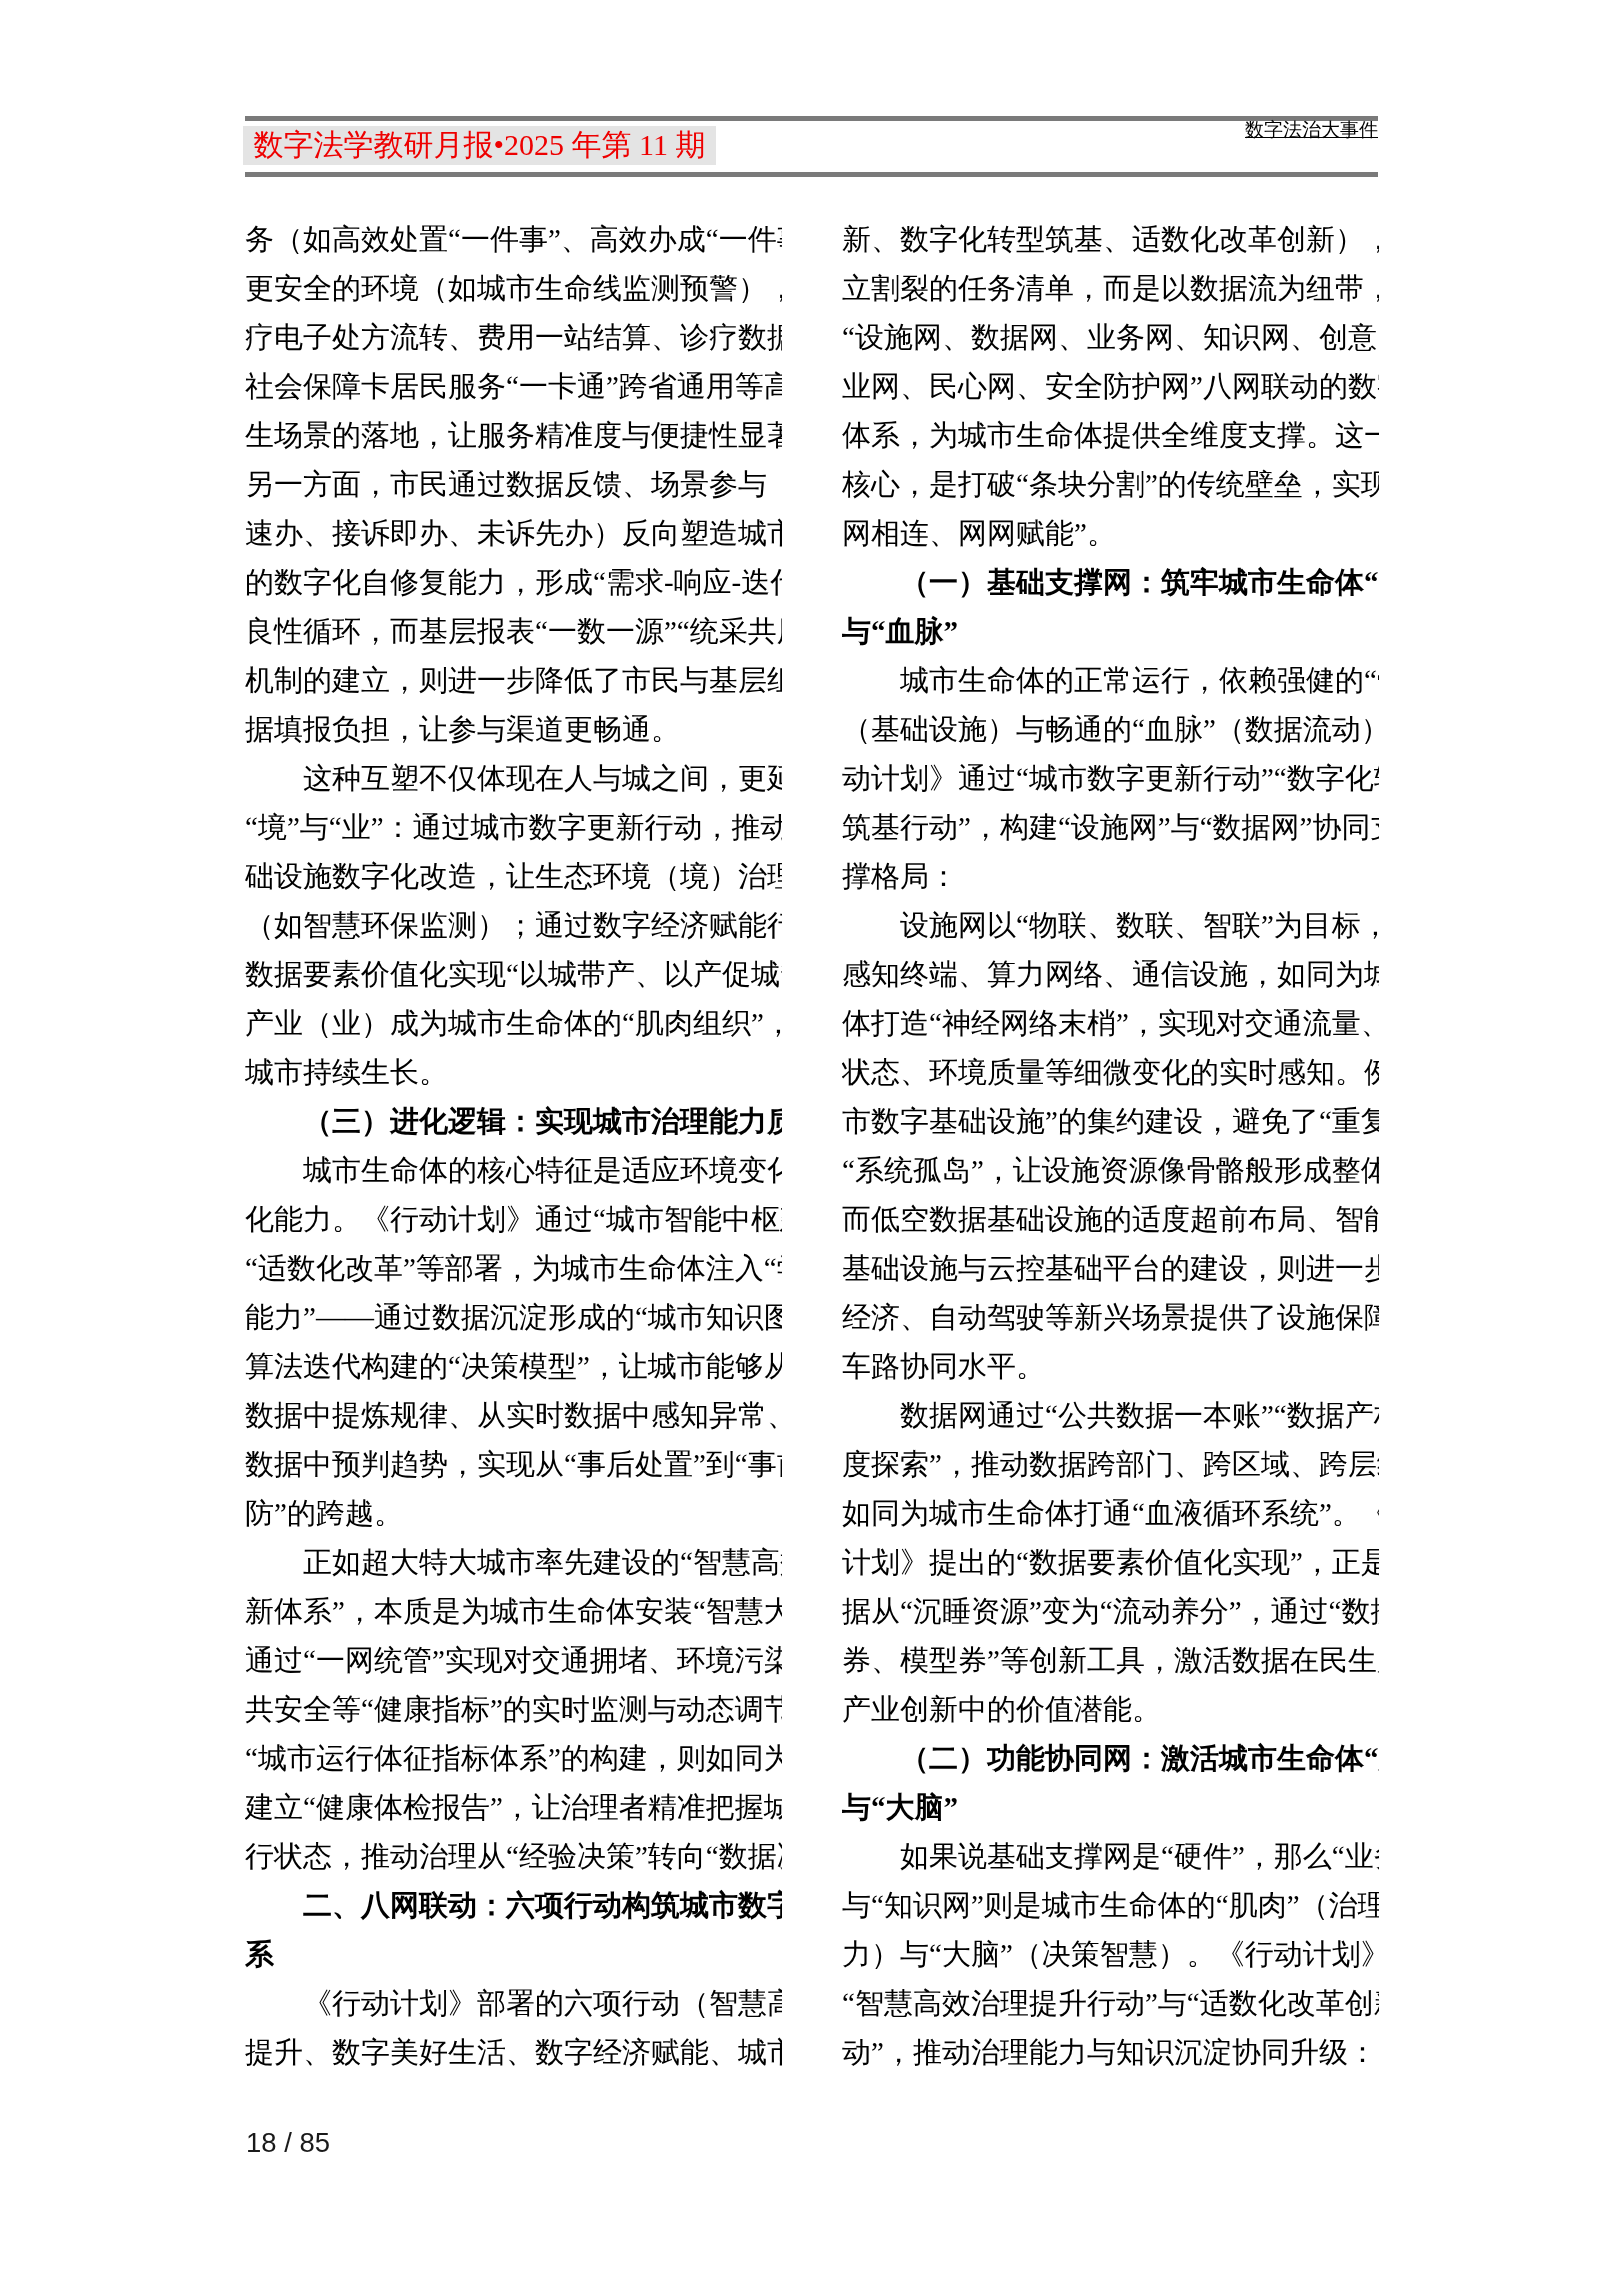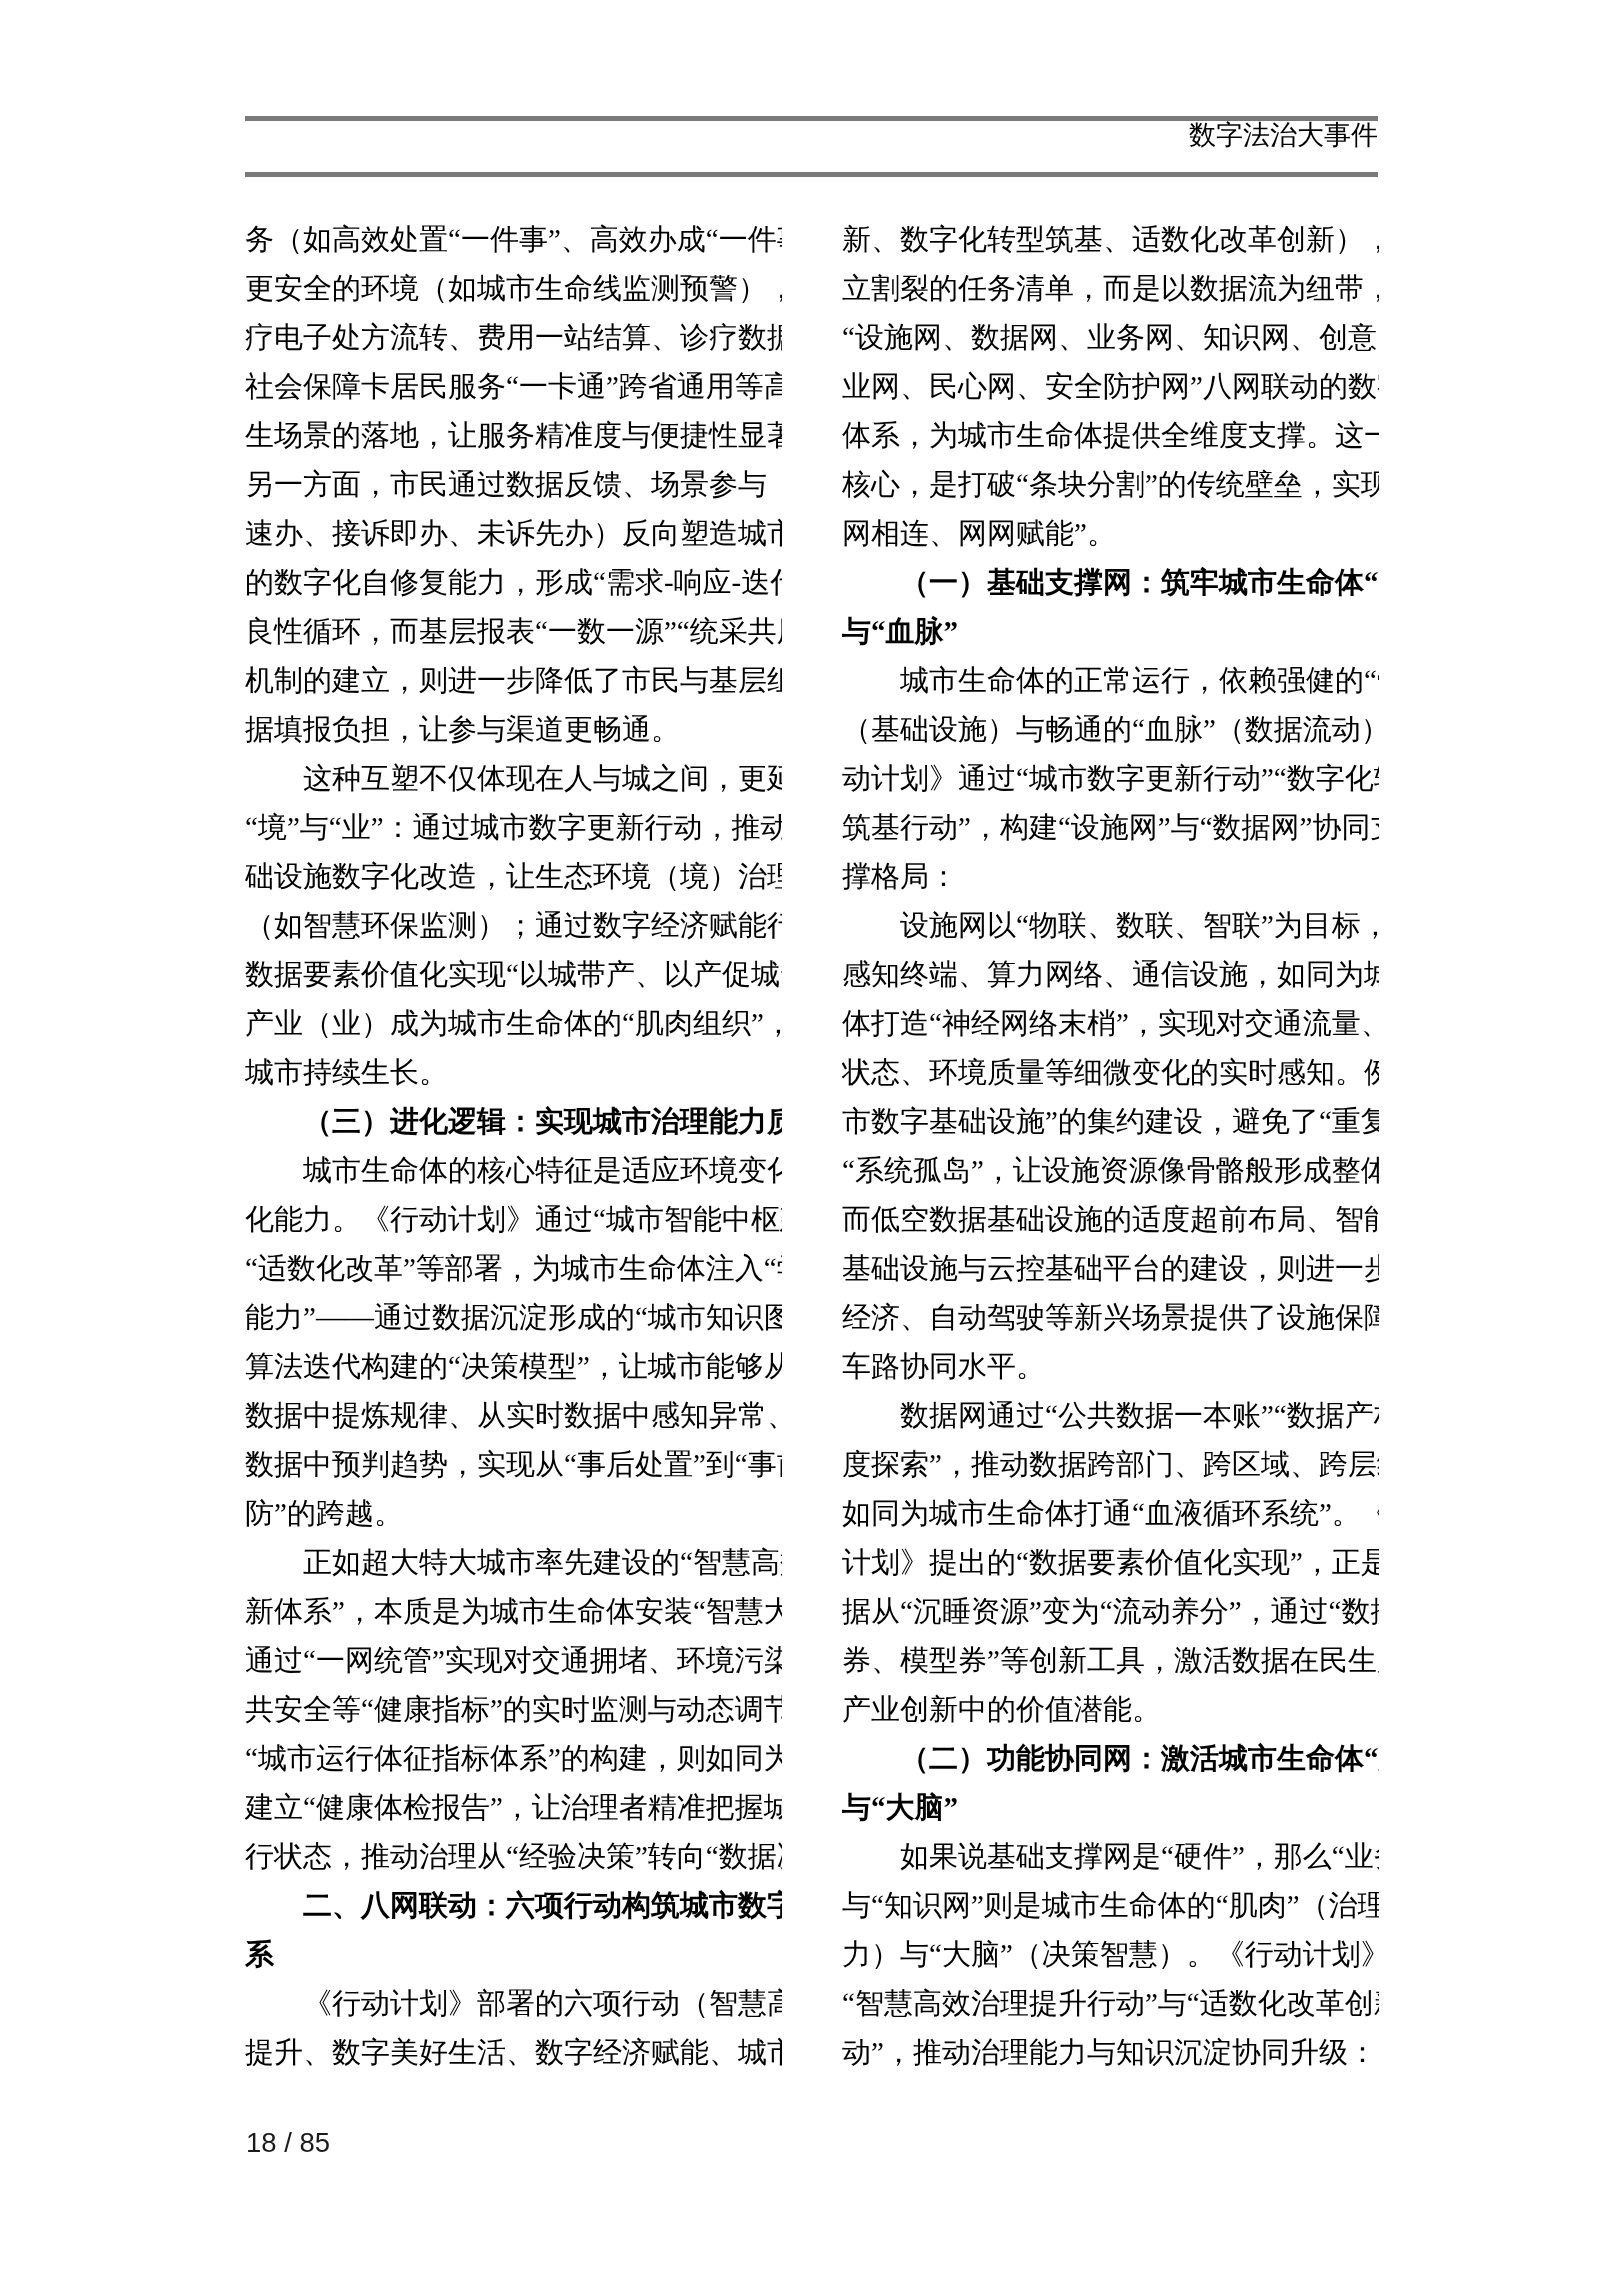--- a/index.html
+++ b/index.html
@@ -30,25 +30,26 @@
     align-items:center;
     padding:0 10.5px;
     background:#e4e4e4;
     color:#ee0000;
     font-size:30px;
     white-space:pre;
   }
   #section-title{
     position:absolute;
     right:245px;
-    top:116px;
+    top:110px;
     height:39px;
     line-height:39px;
-    font-size:27px;
+    font-size:19px;
     white-space:pre;
+    text-decoration:underline;
   }
   .column{
     position:absolute;
     top:215px;
     width:537px;
     font-size:29px;
   }
   #left-column{left:245px;}
   #right-column{left:842px;}
   .line{
@@ -75,20 +76,21 @@
     font-size:27.5px;
     color:#1a1a1a;
     text-align:center;
   }
 </style>
 </head>
 <body>
 
 <div id="page">
   <div id="rule-top" class="rule"></div>
+  <div id="journal-title">数字法学教研月报•2025 年第 11 期</div>
   <div id="section-title">数字法治大事件</div>
   <div id="rule-bottom" class="rule"></div>
 
   <div id="left-column" class="column">
       <div class="line j">
         <span class="ch">务</span>
         <span class="ch">（</span>
         <span class="ch">如</span>
         <span class="ch">高</span>
         <span class="ch">效</span>

